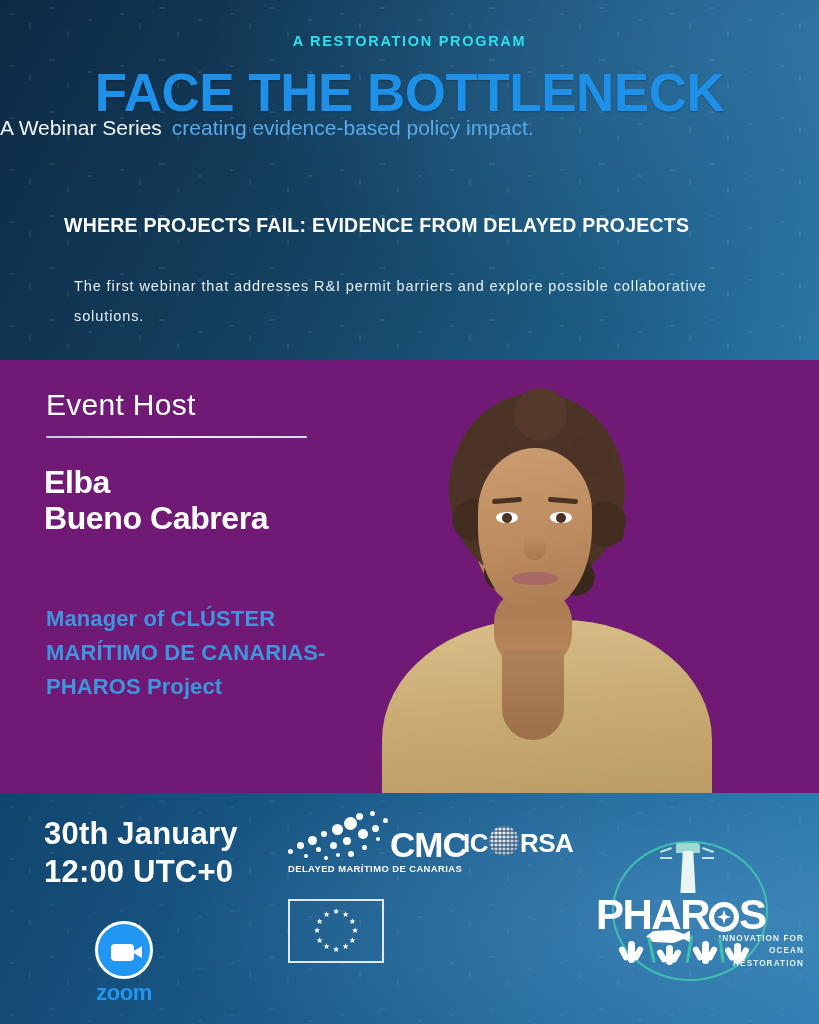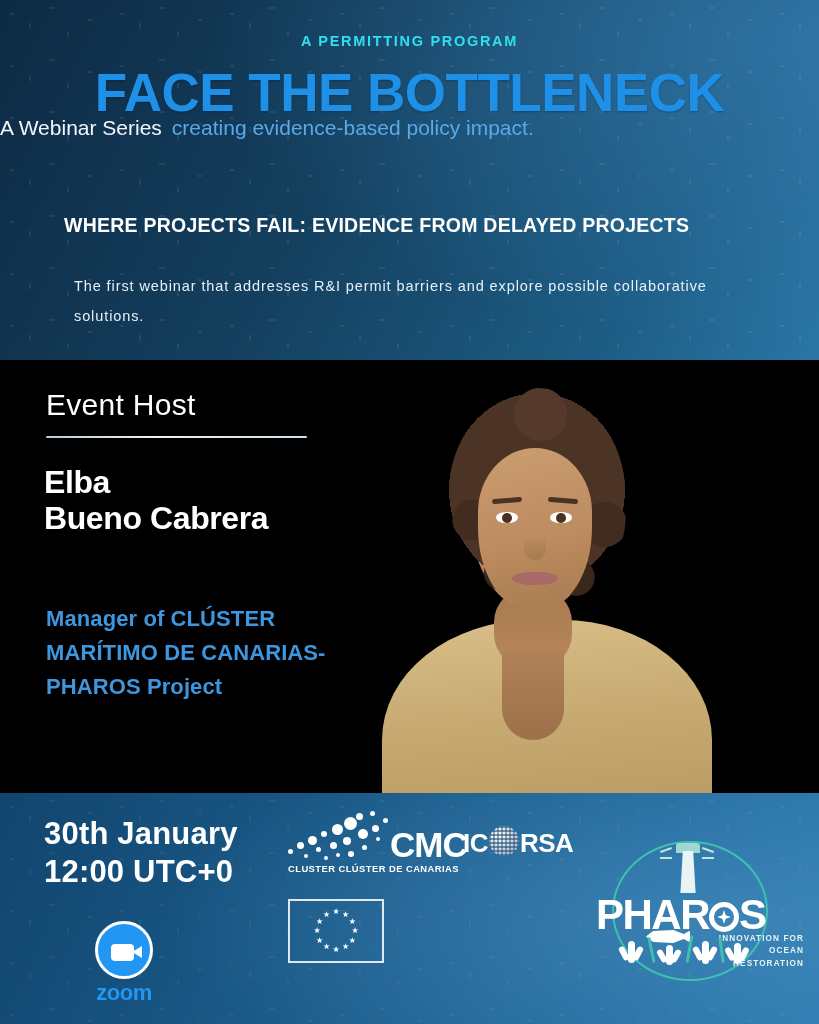--- a/index.html
+++ b/index.html
@@ -69,21 +69,21 @@
     font-size:14.5px; letter-spacing:.9px; line-height:2.05;
     color:#e7f0f7;
   }
 
   
   .host{
     position:absolute; left:0; top:360px; width:819px; height:507px;
     background:
       radial-gradient(85% 100% at 78% 45%, rgba(30,76,116,.55) 0%, rgba(10,33,54,0) 70%),
       linear-gradient(160deg,#0d2a44 0%,#0b2butt 0%,#0a2138 55%,#0d2741 100%);
-    background-color:#000000;
+    background-color:#701a75;
     overflow:hidden;
   }
   .host-label{
     position:absolute; top:28px; left:46px;
     font-size:30px; font-weight:500; color:#ffffff; letter-spacing:.3px;
   }
   .rule{
     position:absolute; top:76px; left:46px; width:261px; height:2px;
     background:linear-gradient(90deg,#b9cbd8,#e8f1f7 40%,#cfe0ec 100%);
     border-radius:2px;
@@ -284,21 +284,21 @@
   .ph-weed{ position:absolute; background:#3fbfb0; }
 </style>
 </head>
 <body>
 
 <div class="poster">
 
   <div class="header">
     <div class="leaf-texture"></div>
 
-    <div class="eyebrow">A PERMITTING PROGRAM</div>
+    <div class="eyebrow">A RESTORATION PROGRAM</div>
 
     <div class="title-main">FACE THE BOTTLENECK</div>
 
     <div class="sub-row">
       <span class="sub-white">A Webinar Series</span><span class="sub-blue">creating evidence-based policy impact.</span>
     </div>
 
 
     <div class="roundtable-sub">WHERE PROJECTS FAIL: EVIDENCE FROM DELAYED PROJECTS</div>
 
@@ -364,21 +364,21 @@
           <i style="left: 86px; top: 16px; width: 7px; height: 7px;"></i>
           <i style="left: 97px; top: 9px; width: 5px; height: 5px;"></i>
           <i style="left: 62px; top: 42px; width: 6px; height: 6px;"></i>
           <i style="left: 76px; top: 36px; width: 5px; height: 5px;"></i>
           <i style="left: 50px; top: 44px; width: 4px; height: 4px;"></i>
           <i style="left: 90px; top: 28px; width: 4px; height: 4px;"></i>
           <i style="left: 18px; top: 45px; width: 4px; height: 4px;"></i>
           <i style="left: 38px; top: 47px; width: 4px; height: 4px;"></i>
         </div>
       <div class="cmc-word">CMC</div>
-      <div class="cmc-tag">CLUSTER CLÚSTER DE CANARIAS</div>
+      <div class="cmc-tag">DELAYED MARÍTIMO DE CANARIAS</div>
     </div>
 
     <div class="icrsa">
       <div class="icrsa-txt"><span>IC</span><span class="icrsa-globe"></span><span>RSA</span></div>
     </div>
 
     <div class="eu">
       <div class="eu-flag" id="euflag">
           <span class="eu-star" style="left: 46px; top: 11px;">★</span>
           <span class="eu-star" style="left: 55.5px; top: 13.5455px;">★</span>

